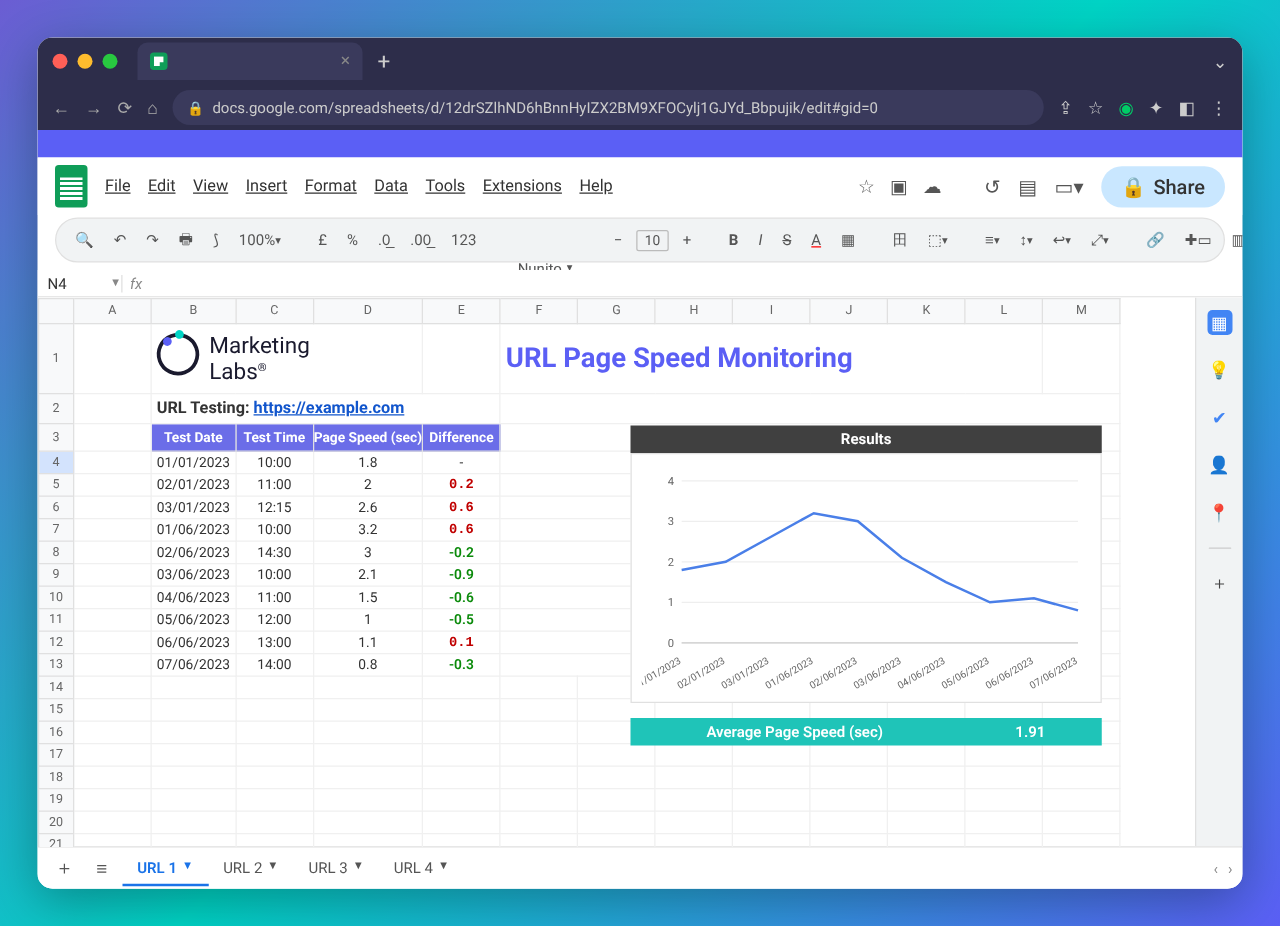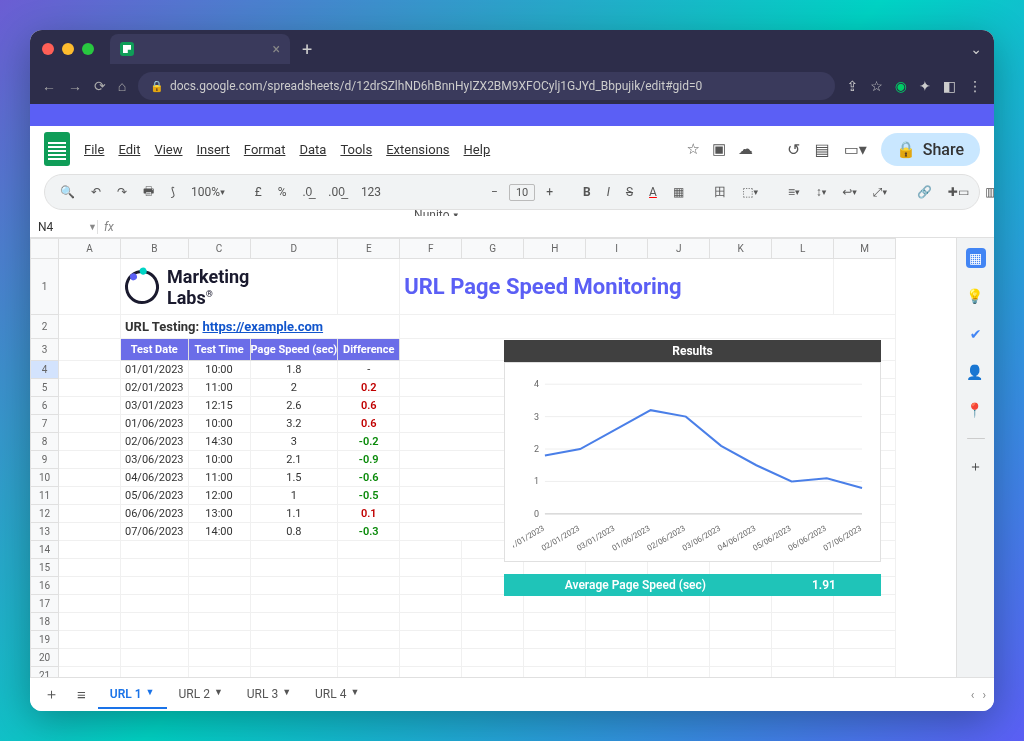--- a/index.html
+++ b/index.html
@@ -99,36 +99,36 @@
   background:#f8f9fa; border:1px solid #e0e0e0; font-weight:normal;
   color:#666; width:28px; font-size:10px; text-align:center;
 }
 table.grid th.rowhdr.sel { background:#d3e3fd; }
 table.grid td { border:1px solid #f0f0f0; height:18px; padding:1px 4px; }
 table.grid tr.big td { height:56px; }
 table.grid tr.med td { height:24px; }
 
 .corner { width:28px; height:20px; background:#f8f9fa; border:1px solid #e0e0e0; }
 
-.logo-cell { display:flex; align-items:center; gap:8px; font-weight:700; font-size:18px; color:#1a1a2e; }
+.logo-cell { display:flex; gap:8px; font-weight:400; font-size:18px; color:#1a1a2e; }
 .logo-mark { width:34px; height:34px; border:3px solid #1a1a2e; border-radius:50%; position:relative; transform:rotate(-20deg);}
 .logo-mark::before{content:'';position:absolute;width:7px;height:7px;background:#5b5ff5;border-radius:50%;top:-2px;left:6px;}
 .logo-mark::after{content:'';position:absolute;width:7px;height:7px;background:#00d4c5;border-radius:50%;top:-4px;right:4px;}
 
 .page-title { color:#5b5ff5; font-size:22px; font-weight:700; }
 
 .url-test { font-weight:700; font-size:13px; }
 .url-test a { color:#1155cc; }
 
 th.datah {
   background:#6b6de8; color:#fff; font-weight:700; height:22px;
   border:1px solid #e0e0e0; font-size:11px; text-align:center;
 }
 td.dc { text-align:center; }
-.neg { color:#c00000; font-weight:600; }
+.neg { color:#c00000; font-weight:600;font-family:Liberation Mono, monospace; }
 .pos { color:#0a8a0a; font-weight:600; }
 
 .results-wrap { position:absolute; left:474px; top:102px; width:377px; }
 .results-hdr { background:#404040; color:#fff; text-align:center; font-weight:700; height:22px; line-height:22px; font-size:12px;}
 .chart-box { background:#fff; border:1px solid #e0e0e0; height:200px; position:relative; padding:8px 8px 4px 8px; }
 .chart-svg { width:100%; height:100%; }
 .xlab { font-size:8px; fill:#666; }
 .ylab { font-size:9px; fill:#666; }
 .avg-row { margin-top:12px; background:#1fc4b8; color:#fff; display:flex; font-size:12px; font-weight:600; height:22px; }
 .avg-row div{display:flex;align-items:center;justify-content:center;}

